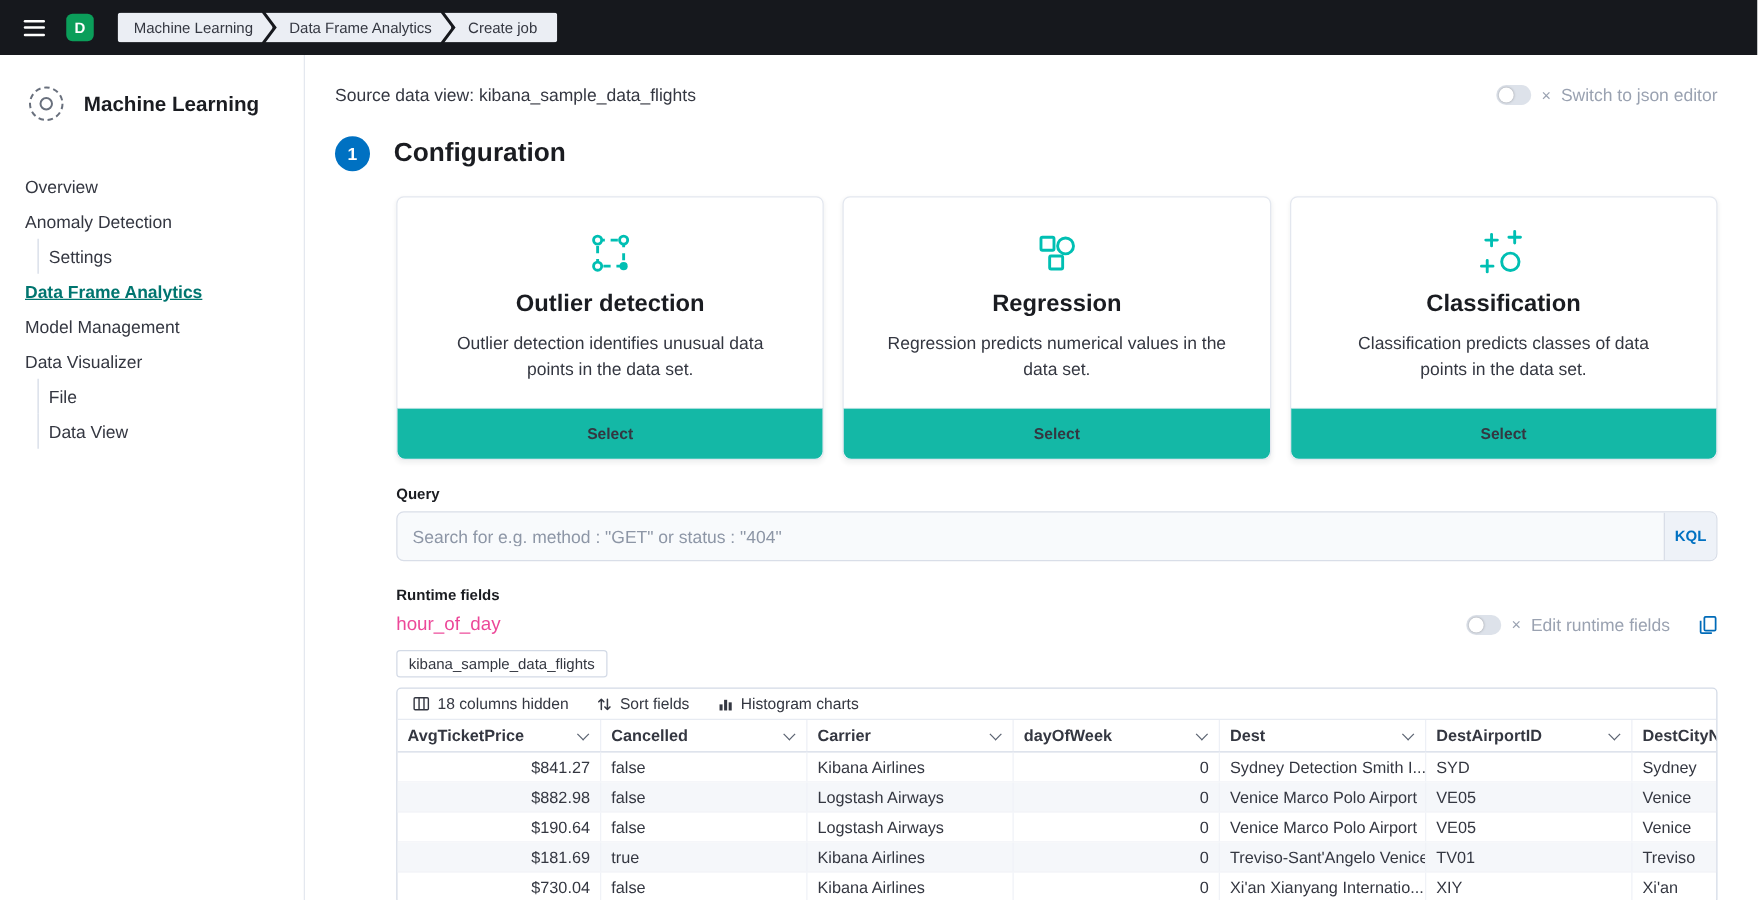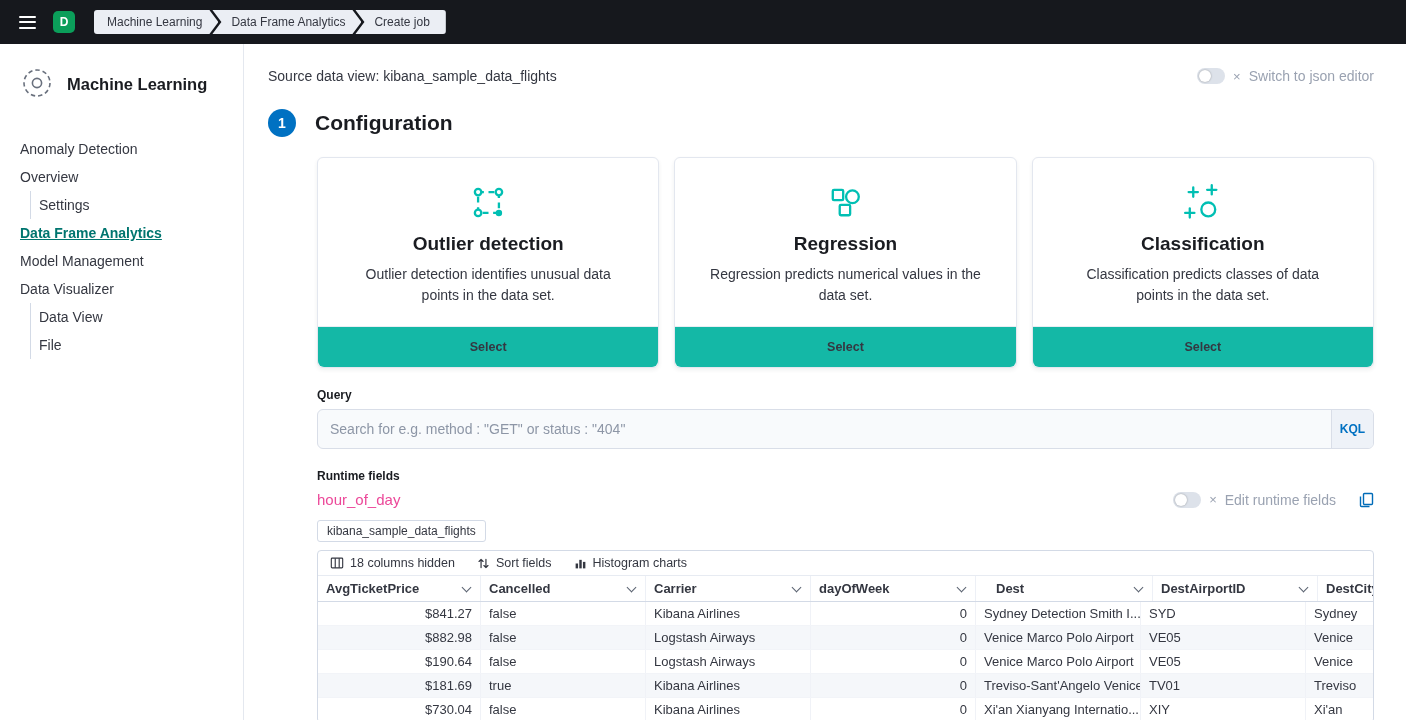--- a/index.html
+++ b/index.html
@@ -111,28 +111,28 @@
 <div class="page">
   <aside class="sidebar">
     <div class="side-head">
       <span id="mlLogo"><svg width="34" height="34" viewBox="0 0 34 34" fill="none" stroke="#69707d" stroke-width="1.6">
             <circle cx="17" cy="17" r="13" stroke-dasharray="4.4 3"></circle>
             <circle cx="17" cy="17" r="4.6"></circle>
           </svg></span>
       <div class="side-title">Machine Learning</div>
     </div>
     <nav id="sidenav">
+        <div class="nav-item">Overview</div>
         <div class="nav-item">Anomaly Detection</div>
-        <div class="nav-item">Overview</div>
         <div class="nav-item indent">Settings</div>
         <div class="nav-item active">Data Frame Analytics</div>
         <div class="nav-item">Model Management</div>
         <div class="nav-item">Data Visualizer</div>
+        <div class="nav-item indent">File</div>
         <div class="nav-item indent">Data View</div>
-        <div class="nav-item indent">File</div>
       </nav>
   </aside>
 
   <main class="main">
     <div class="main-top">
       <div class="source-text">Source data view: kibana_sample_data_flights</div>
       <div class="toggle-group">
         <span class="switch">
             <span class="knob"></span>
           </span>
@@ -259,21 +259,21 @@
               <span class="chev"></span>
             </div>
             <div class="th" style="width: 165px;">
               <span>Carrier</span>
               <span class="chev"></span>
             </div>
             <div class="th" style="width: 165px;">
               <span>dayOfWeek</span>
               <span class="chev"></span>
             </div>
-            <div class="th" style="width: 165px; margin-left: 12px;">
+            <div class="th" style="width: 165px;">
               <span>Dest</span>
               <span class="chev"></span>
             </div>
             <div class="th" style="width: 165px;">
               <span>DestAirportID</span>
               <span class="chev"></span>
             </div>
             <div class="th" style="width: 120px;">
               <span>DestCityName</span>
             </div>

